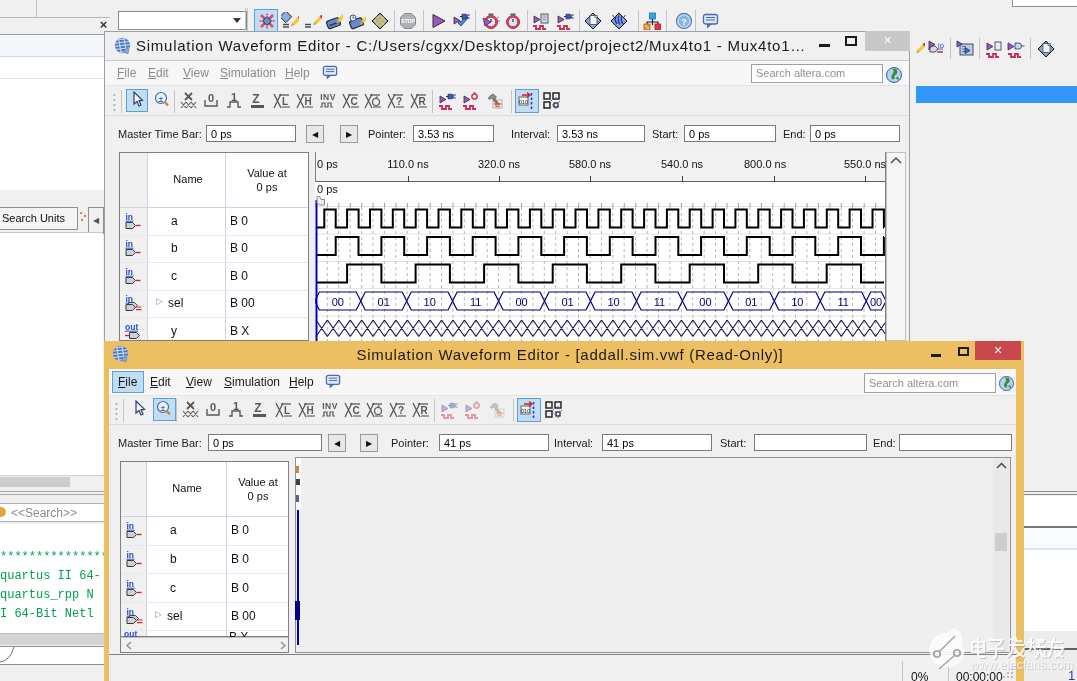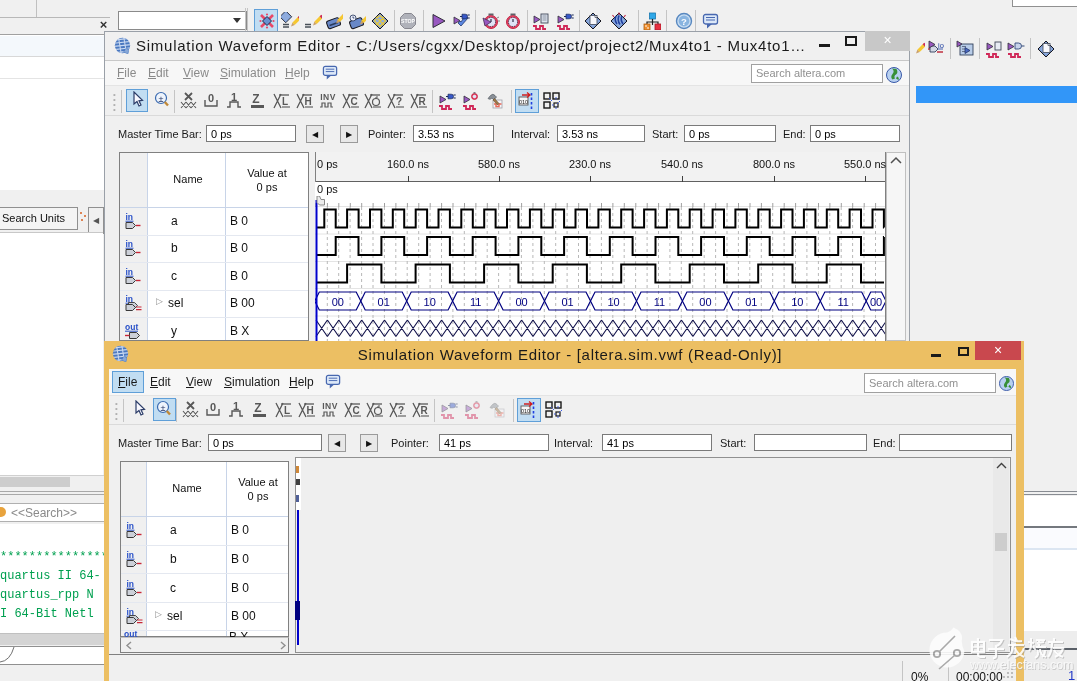--- a/index.html
+++ b/index.html
@@ -453,29 +453,29 @@
       <path d="M0,8.2 h13" stroke="#2850c8" stroke-width="1"></path>
       <path d="M4.5,9.5 h7 l3,3 -3,3 h-7 Z" fill="#ccd0d8" stroke="#383838" stroke-width="1"></path>
       <path d="M0,12.5 h4.5" stroke="#c82838" stroke-width="1.4"></path>
     </svg>
 <div class="abs" style="left:51px;top:170.8px;font-size:12px;color:#111">y</div>
 <div class="abs" style="left:110px;top:170.8px;font-size:12px;color:#111">B X</div>
 </div>
 <div class="abs" style="left:315px;top:152px;width:571px;height:189px;background:#fff;border:1px solid #808080;border-bottom:none"></div>
 <div class="abs" style="left:316px;top:152px;width:569px;height:30px;background:#f2f2f2;border-bottom:1px solid #606060"></div>
 <div class="abs" style="left:317px;top:158px;font-size:11px;color:#111">0 ps</div>
-<div class="abs" style="left:378px;top:158px;width:60px;text-align:center;font-size:11px;color:#111">160.0 ns</div>
+<div class="abs" style="left:378px;top:158px;width:60px;text-align:center;font-size:11px;color:#111">110.0 ns</div>
 <div class="abs" style="left:408px;top:176px;width:1px;height:6px;background:#404040"></div>
-<div class="abs" style="left:469px;top:158px;width:60px;text-align:center;font-size:11px;color:#111">580.0 ns</div>
+<div class="abs" style="left:469px;top:158px;width:60px;text-align:center;font-size:11px;color:#111">320.0 ns</div>
 <div class="abs" style="left:499px;top:176px;width:1px;height:6px;background:#404040"></div>
-<div class="abs" style="left:560px;top:158px;width:60px;text-align:center;font-size:11px;color:#111">230.0 ns</div>
+<div class="abs" style="left:560px;top:158px;width:60px;text-align:center;font-size:11px;color:#111">580.0 ns</div>
 <div class="abs" style="left:590px;top:176px;width:1px;height:6px;background:#404040"></div>
 <div class="abs" style="left:652px;top:158px;width:60px;text-align:center;font-size:11px;color:#111">540.0 ns</div>
 <div class="abs" style="left:682px;top:176px;width:1px;height:6px;background:#404040"></div>
-<div class="abs" style="left:744px;top:158px;width:60px;text-align:center;font-size:11px;color:#111">800.0 ns</div>
+<div class="abs" style="left:744px;top:158px;width:60px;font-size:11px;color:#111">800.0 ns</div>
 <div class="abs" style="left:774px;top:176px;width:1px;height:6px;background:#404040"></div>
 <div class="abs" style="left:835px;top:158px;width:60px;text-align:center;font-size:11px;color:#111">550.0 ns</div>
 <div class="abs" style="left:865px;top:176px;width:1px;height:6px;background:#404040"></div>
 <svg class="abs" width="570" height="160" style="left:315px;top:182px">
 <rect x="0" y="0" width="570" height="160" fill="#ffffff"></rect>
 <line x1="0" y1="24.5" x2="570" y2="24.5" stroke="#e4e4e4" stroke-width="1"></line>
 <line x1="0" y1="52.0" x2="570" y2="52.0" stroke="#e4e4e4" stroke-width="1"></line>
 <line x1="0" y1="79.5" x2="570" y2="79.5" stroke="#e4e4e4" stroke-width="1"></line>
 <line x1="0" y1="106.5" x2="570" y2="106.5" stroke="#e4e4e4" stroke-width="1"></line>
 <line x1="0" y1="134.0" x2="570" y2="134.0" stroke="#e4e4e4" stroke-width="1"></line>
@@ -529,21 +529,21 @@
         <circle cx="8" cy="8" r="7.2"></circle>
       </clipPath>
     </defs>
     <circle cx="8" cy="8" r="7.2" fill="#4a78c0"></circle>
     <g clip-path="url(#gc)">
       <path d="M-1,3 L17,1 M-1,6 L17,4 M-1,9 L17,7 M-1,12 L17,10 M-1,15 L17,13" stroke="#c8d8f0" stroke-width="1.1"></path>
       <path d="M4,-1 L7,17 M9,-1 L12,17" stroke="#c8d8f0" stroke-width="1"></path>
     </g>
     <path d="M12,10 q3,3 1,6 l-4,-2 Z" fill="#88a8d8" stroke="#4a78c0" stroke-width="0.5"></path>
   </svg>
-<div class="abs" style="left:110px;top:346px;width:920px;text-align:center;font-size:15px;letter-spacing:0.7px;color:#1a1a1a">Simulation Waveform Editor - [altera.sim.vwf (Read-Only)]</div>
+<div class="abs" style="left:110px;top:346px;width:920px;text-align:center;font-size:15px;letter-spacing:0.7px;color:#1a1a1a">Simulation Waveform Editor - [addall.sim.vwf (Read-Only)]</div>
 <div class="abs" style="left:931px;top:354px;width:10px;height:3px;background:#1a1a1a"></div>
 <div class="abs" style="left:958px;top:347px;width:11px;height:9px;border:2px solid #1a1a1a"></div>
 <div class="abs" style="left:975px;top:341px;width:46px;height:19px;background:#c9484e;color:#fff;font-size:14px;text-align:center;line-height:18px">×</div>
 <div class="abs" style="left:109px;top:369px;width:907px;height:27px;background:#f7f7f7;border-bottom:1px solid #e4e4e4"></div>
 <div class="abs" style="left:112px;top:371px;width:32px;height:22px;background:#c1ddf2;border:1px solid #5f9fd8"></div>
 <div class="abs" style="left:118px;top:375px;font-size:12px;color:#1a1a1a"><span style="text-decoration:underline">F</span>ile</div>
 <div class="abs" style="left:150px;top:375px;font-size:12px;color:#1a1a1a"><span style="text-decoration:underline">E</span>dit</div>
 <div class="abs" style="left:186px;top:375px;font-size:12px;color:#1a1a1a"><span style="text-decoration:underline">V</span>iew</div>
 <div class="abs" style="left:224px;top:375px;font-size:12px;color:#1a1a1a"><span style="text-decoration:underline">S</span>imulation</div>
 <div class="abs" style="left:289px;top:375px;font-size:12px;color:#1a1a1a"><span style="text-decoration:underline">H</span>elp</div>

